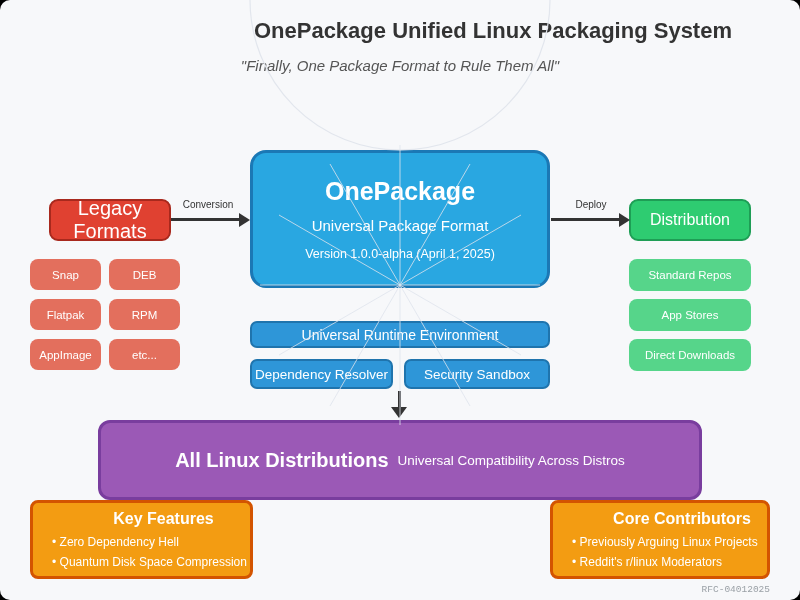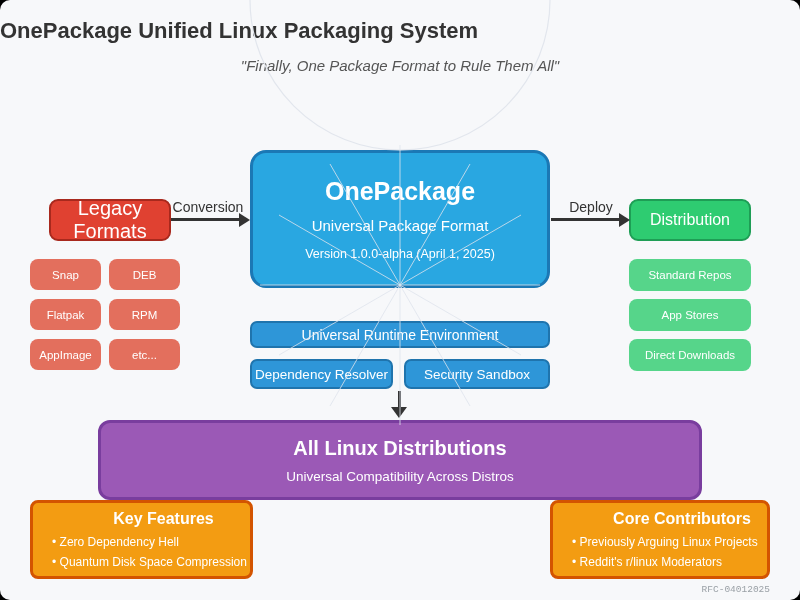--- a/index.html
+++ b/index.html
@@ -17,22 +17,22 @@
     --arrow:#333333;
     --ref:#9aa0a6;
   }
   html,body{margin:0;padding:0;background:#000;}
   .stage{
     position:relative;width:800px;height:600px;background:var(--bg);
     border-radius:10px;overflow:hidden;
     font-family:"Liberation Sans","DejaVu Sans",sans-serif;
   }
   .title{
-    position:absolute;left:0;top:18px;width:724px;text-align:left;
-    font-size:22px;font-weight:bold;color:var(--ink);margin:0;
+    position:absolute;left:0;top:18px;width:724px;text-align:right;
+    font-size:22px;font-weight:bold;color:var(--ink);margin:0;padding-left:8px;
   }
   .subtitle{
     position:absolute;left:0;top:57px;width:800px;text-align:center;
     font-size:15px;font-style:italic;color:var(--sub-ink);
   }
   .watermark{position:absolute;left:0;top:0;z-index:6;pointer-events:none;}
   .node{
     position:absolute;box-sizing:border-box;color:#fff;
     display:flex;align-items:center;justify-content:center;
     text-align:center;z-index:2;
@@ -60,21 +60,21 @@
   .comp{
     background:var(--blue2);border:2px solid var(--blue2-border);
     border-radius:7px;font-size:13.5px;
   }
   .ure{left:250px;top:321px;width:300px;height:27px;font-size:14px;}
   .dep{left:250px;top:359px;width:143px;height:30px;}
   .sec{left:404px;top:359px;width:146px;height:30px;}
   .purple-box{
     left:98px;top:420px;width:604px;height:80px;border-radius:12px;
     background:var(--purple);border:3px solid var(--purple-border);
-    flex-direction:column;justify-content:center;gap:9px;
+    flex-direction:row;justify-content:center;gap:9px;
   }
   .purple-box .h{font-size:20px;font-weight:bold;}
   .purple-box .s{font-size:13.5px;}
   .feat{
     position:absolute;top:500px;height:79px;border-radius:8px;box-sizing:border-box;
     background:var(--orange);border:3px solid var(--orange-border);
     overflow:hidden;color:#fff;z-index:3;
   }
   .feat-left{left:30px;width:223px;}
   .feat-right{left:550px;width:220px;}
@@ -89,21 +89,21 @@
     position:absolute;width:0;height:0;z-index:4;
     border-top:7px solid transparent;border-bottom:7px solid transparent;
     border-left:11px solid var(--arrow);
   }
   .head-down{
     position:absolute;width:0;height:0;z-index:4;
     border-left:8px solid transparent;border-right:8px solid transparent;
     border-top:11px solid var(--arrow);
   }
   .arrow-label{
-    position:absolute;z-index:4;font-size:14px;color:var(--ink);
+    position:absolute;z-index:4;font-size:10px;color:var(--ink);
     width:80px;text-align:center;
   }
   .ref{
     position:absolute;left:640px;top:584px;width:130px;text-align:right;
     font-size:9.5px;color:var(--ref);z-index:3;font-family:Liberation Mono, monospace;
   }
 </style>
 </head>
 <body>
 

